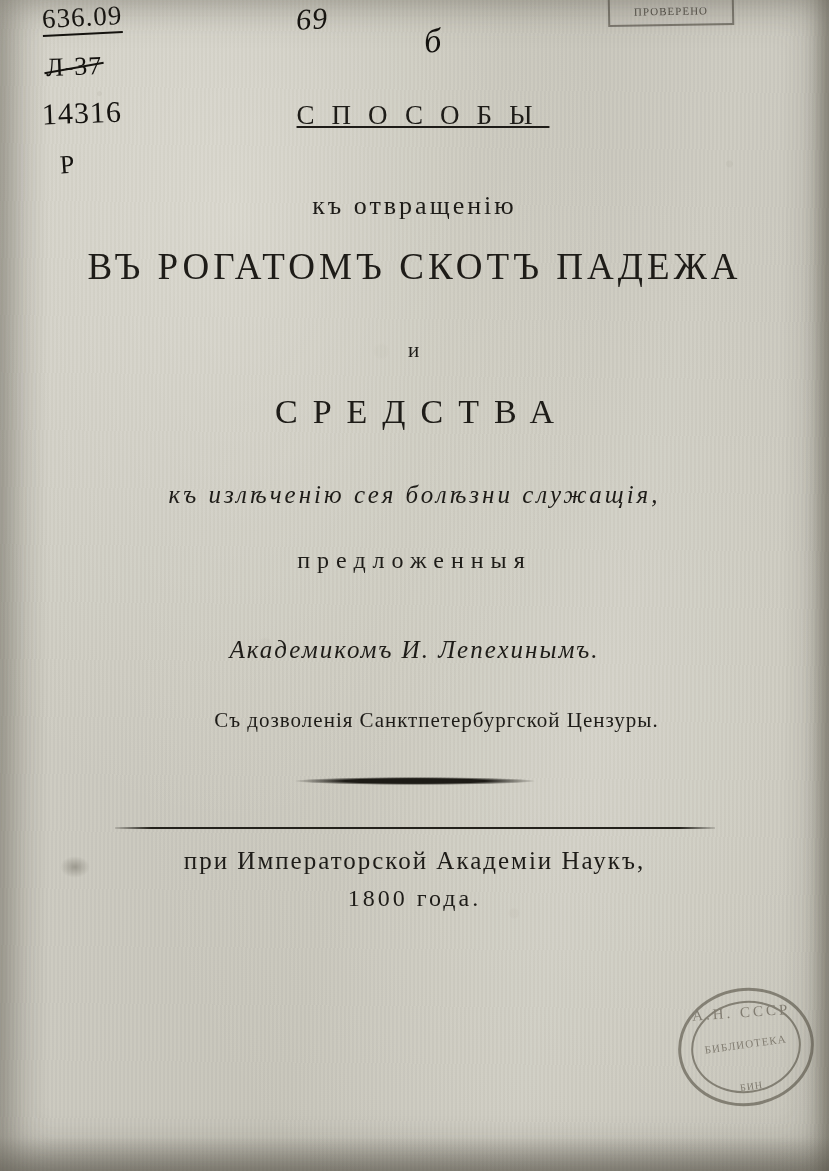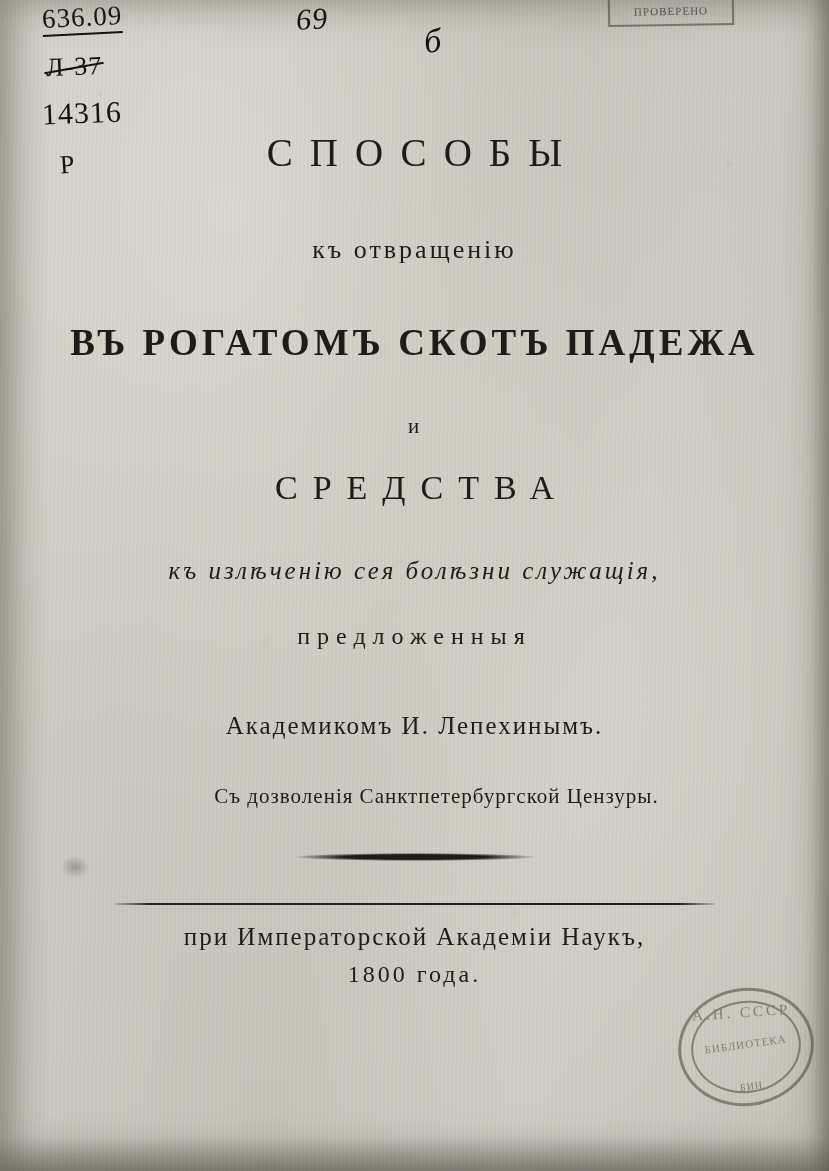--- a/index.html
+++ b/index.html
@@ -97,36 +97,37 @@
 
   
   .content {
     position: absolute;
     left: 0; right: 0;
     top: 96px;
     text-align: center;
   }
   .ln { margin: 0; }
   .l-sposoby {
-    font-size: 39px;
+    font-size: 27px;
     letter-spacing: 17px;
     margin-left: 17px;
-    margin-top: 34px;
+    margin-top: 4px;
     font-weight: 400;
+    text-decoration: underline;
   }
   .l-k-otvr {
     font-size: 26px;
     letter-spacing: 3px;
     margin-top: 60px;
   }
   .l-big {
     font-size: 37px;
     letter-spacing: 4px;
-    font-weight: 700;
-    margin-top: 56px;
+    font-weight: 400;
+    margin-top: 24px;
   }
   .l-i {
     font-size: 21px;
     letter-spacing: 2px;
     margin-top: 50px;
   }
   .l-sredstva {
     font-size: 34px;
     letter-spacing: 15px;
     margin-left: 15px;
@@ -138,20 +139,21 @@
     margin-top: 50px;
     font-style: italic;
   }
   .l-predl {
     font-size: 24px;
     letter-spacing: 7px;
     margin-top: 38px;
   }
   .l-akad {
     font-size: 25px;
+    font-style: italic;
     letter-spacing: 2px;
     margin-top: 62px;
   }
   .l-cenz {
     font-size: 21px;
     letter-spacing: 1px;
     margin-top: 44px;
     padding-left: 44px;
   }
 

